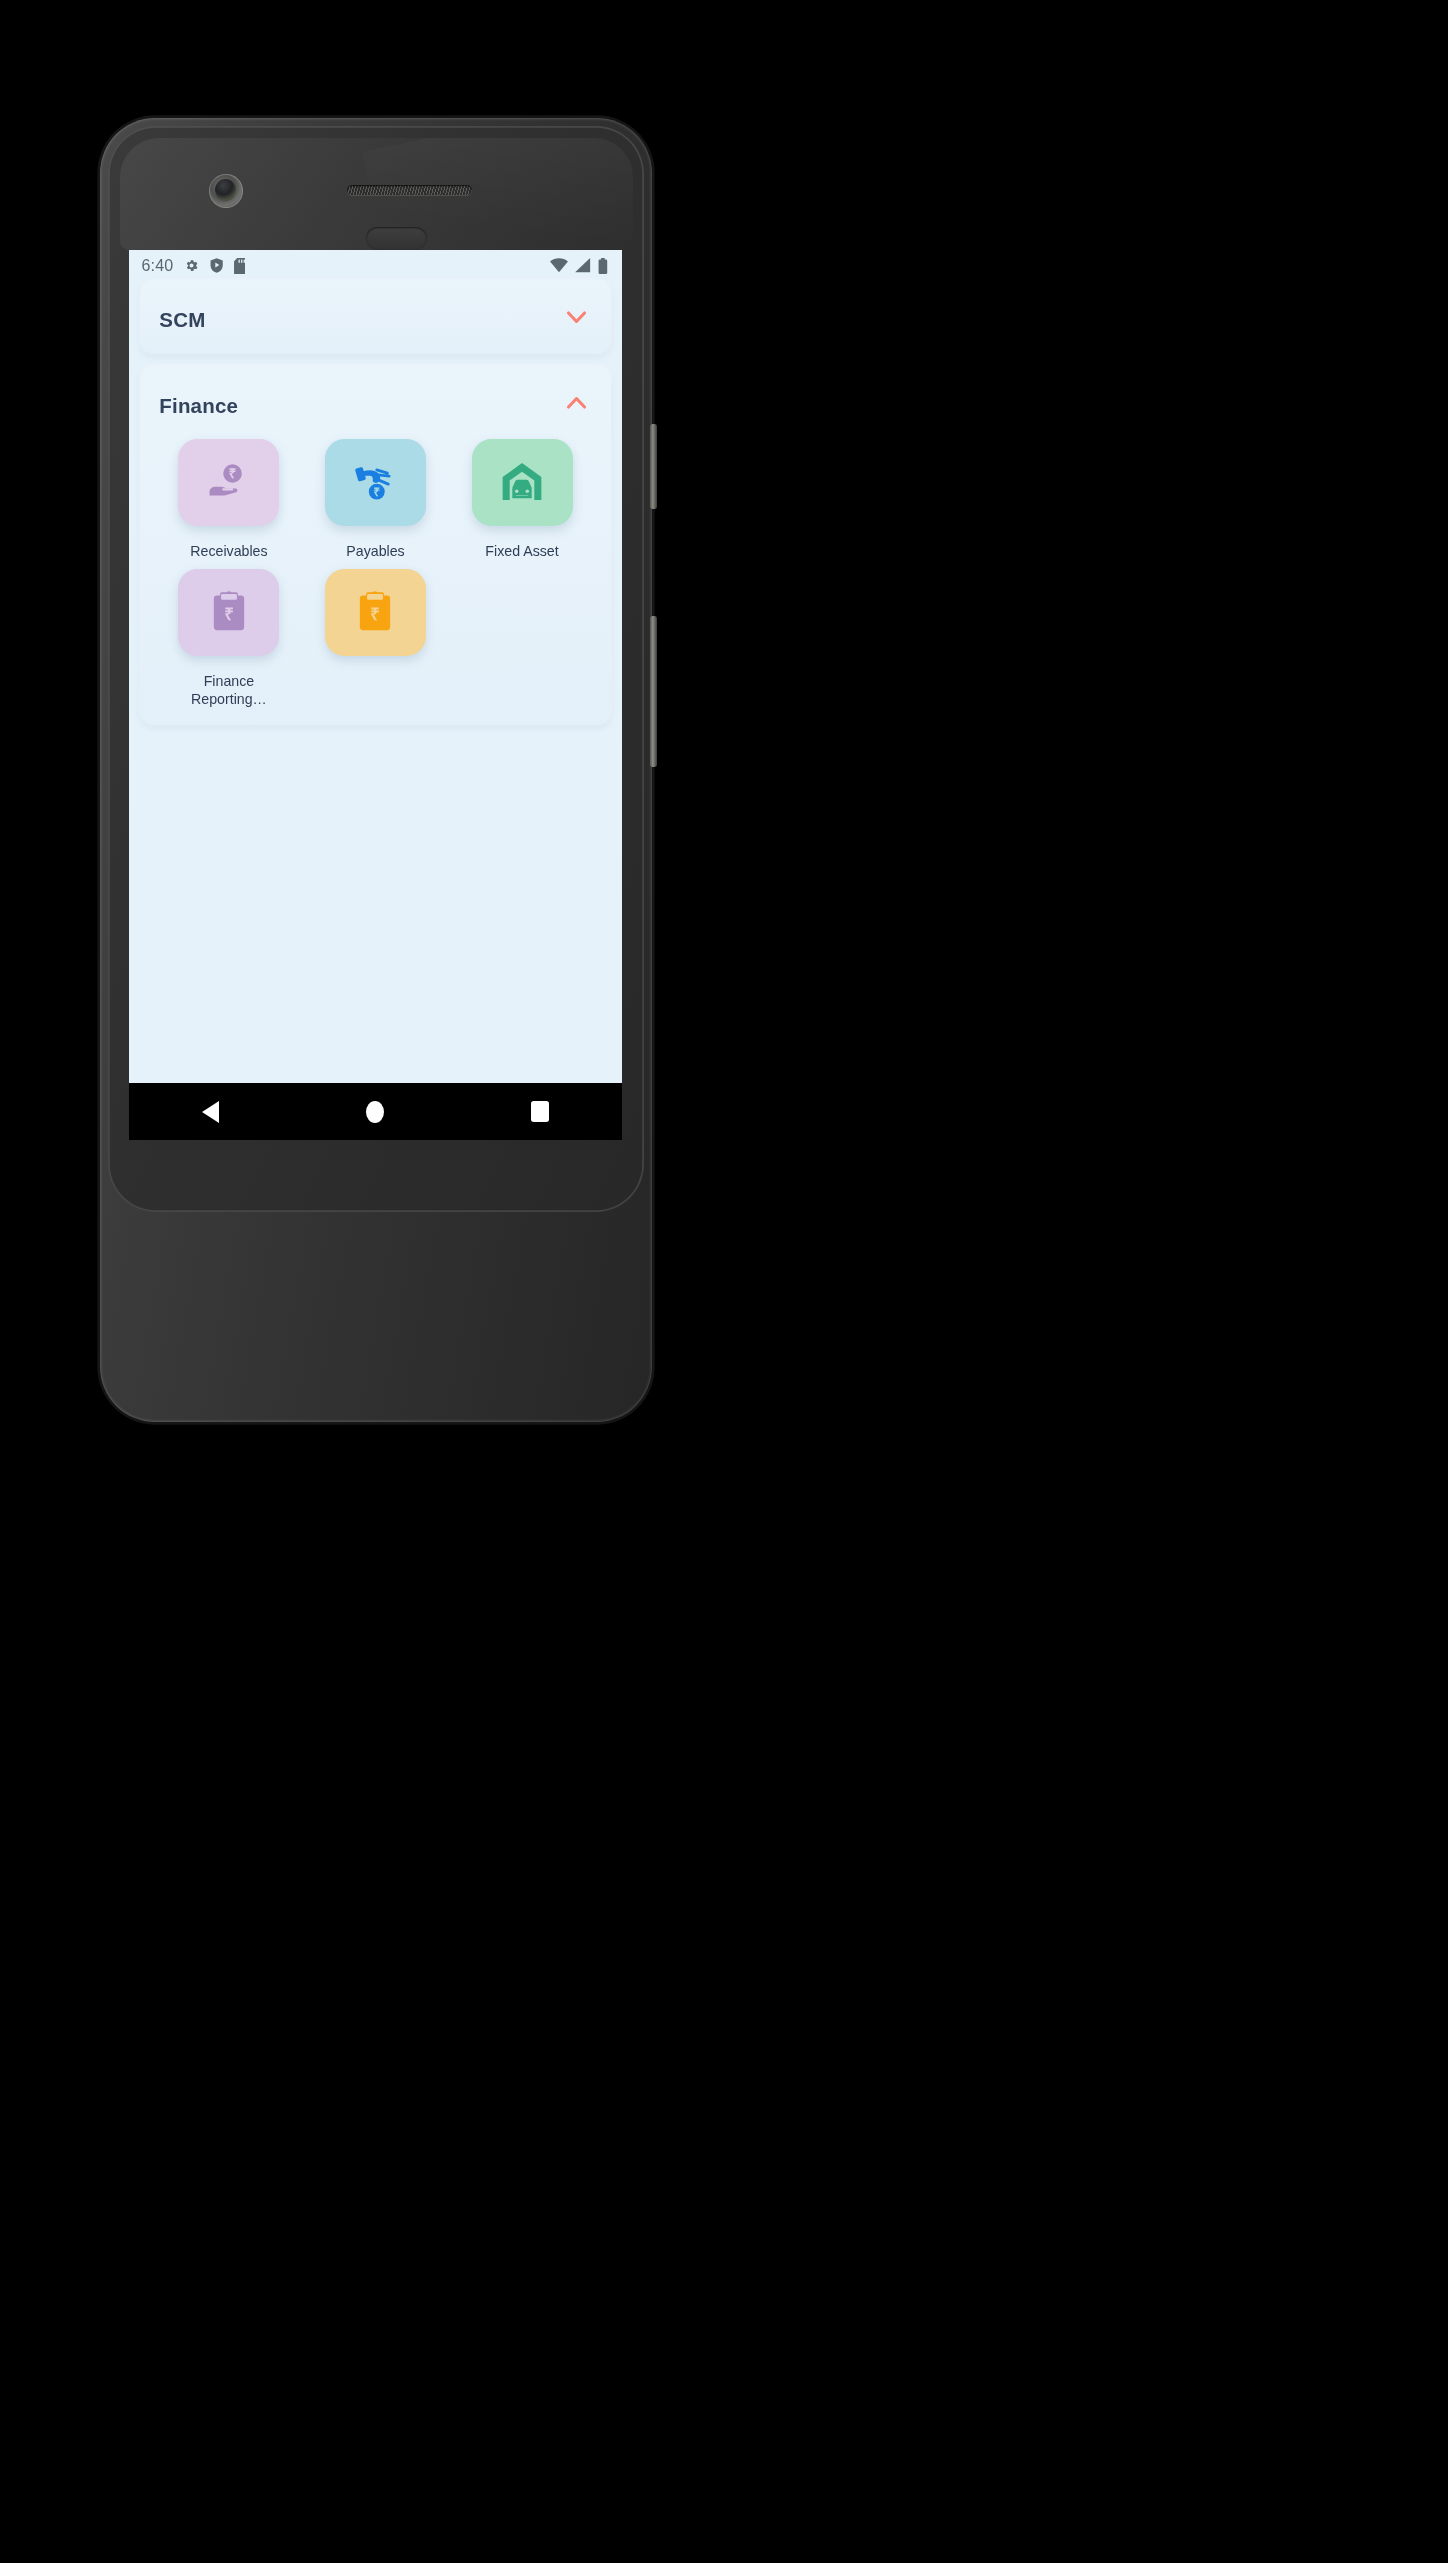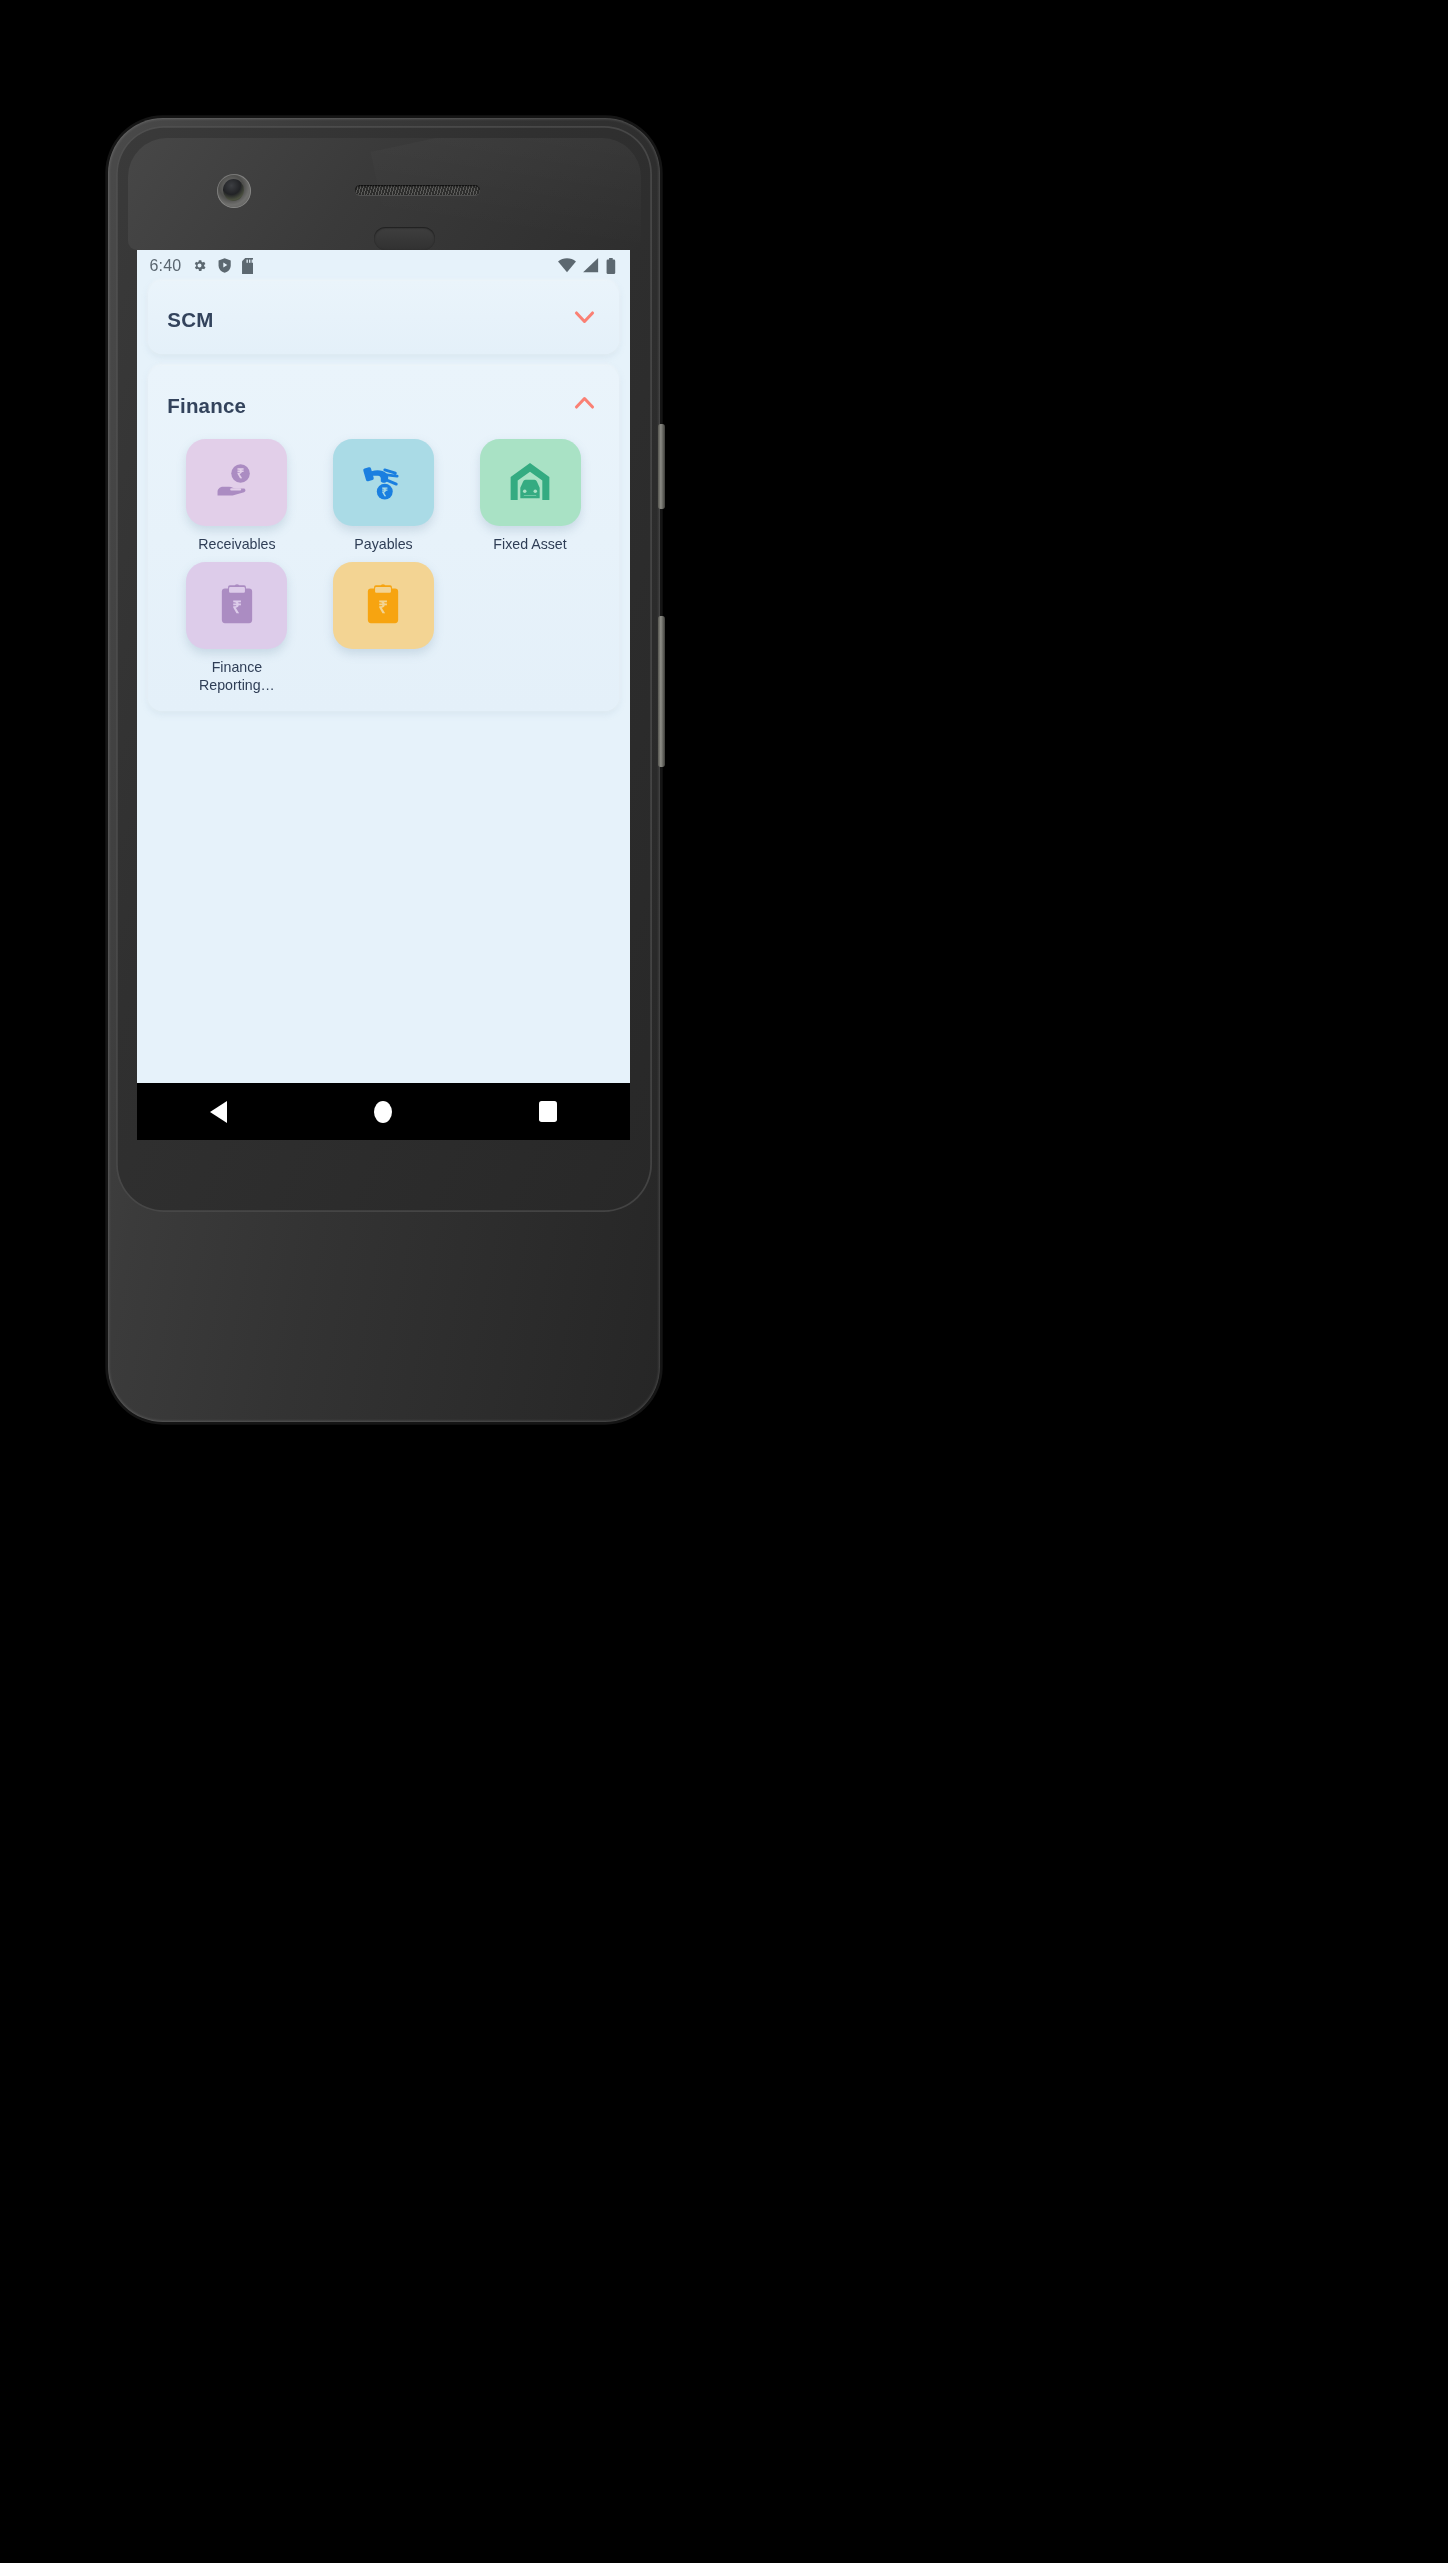--- a/index.html
+++ b/index.html
@@ -15,21 +15,21 @@
   #stage {
     position: relative;
     width: 1449px;
     height: 2563px;
     background: #000;
   }
 
   
   .device {
     position: absolute;
-    left: 108px;
+    left: 100px;
     top: 118px;
     width: 552px;
     height: 1304px;
     border-radius: 55px;
     background:
       linear-gradient(100deg, #4a4a4a 0%, #3b3b3b 28%, #333333 52%, #2c2c2c 78%, #262626 100%);
     box-shadow:
       0 0 0 2.7px #151515,
       inset 0 0 2.7px 0.9px rgba(255,255,255,0.18),
       0 12.5px 30px rgba(0,0,0,0.85);
@@ -214,21 +214,21 @@
   }
   .app-tile {
     width: 101px; height: 87px;
     border-radius: 19.6px;
     display: flex;
     align-items: center;
     justify-content: center;
     box-shadow: 0 4.4px 9.8px rgba(120,150,175,0.26);
   }
   .app-label {
-    margin-top: 9px;
+    margin-top: 16px;
     font-size: 14.2px;
     color: #2f3e56;
     text-align: center;
     line-height: 1.28;
     max-width: 107px;
   }
 
   
   .navbar {
     position: absolute;

